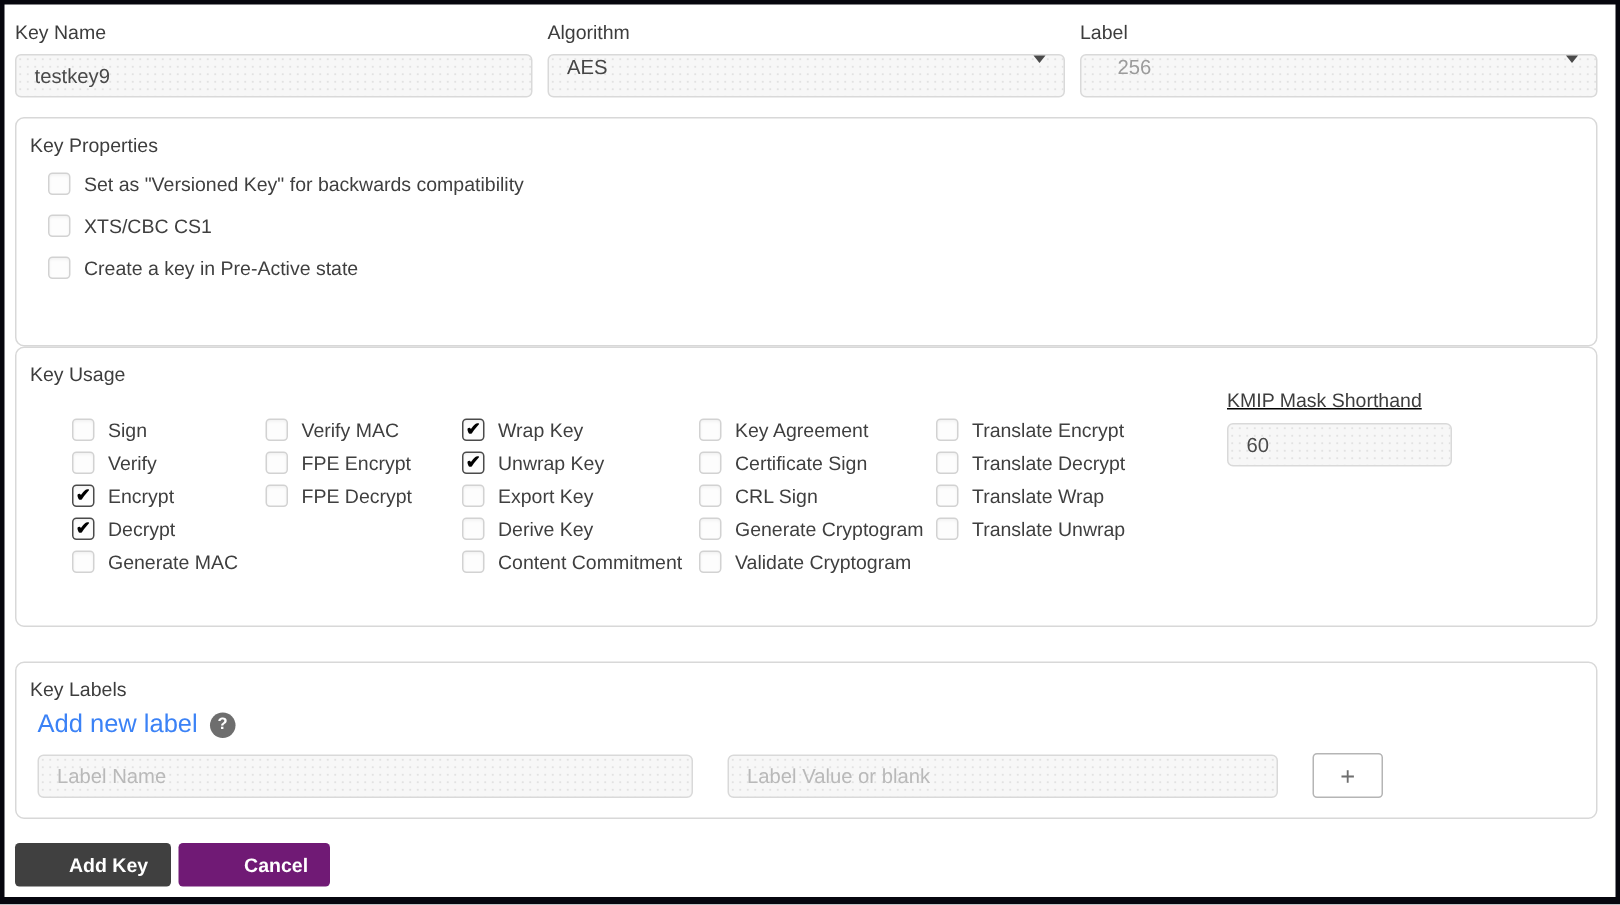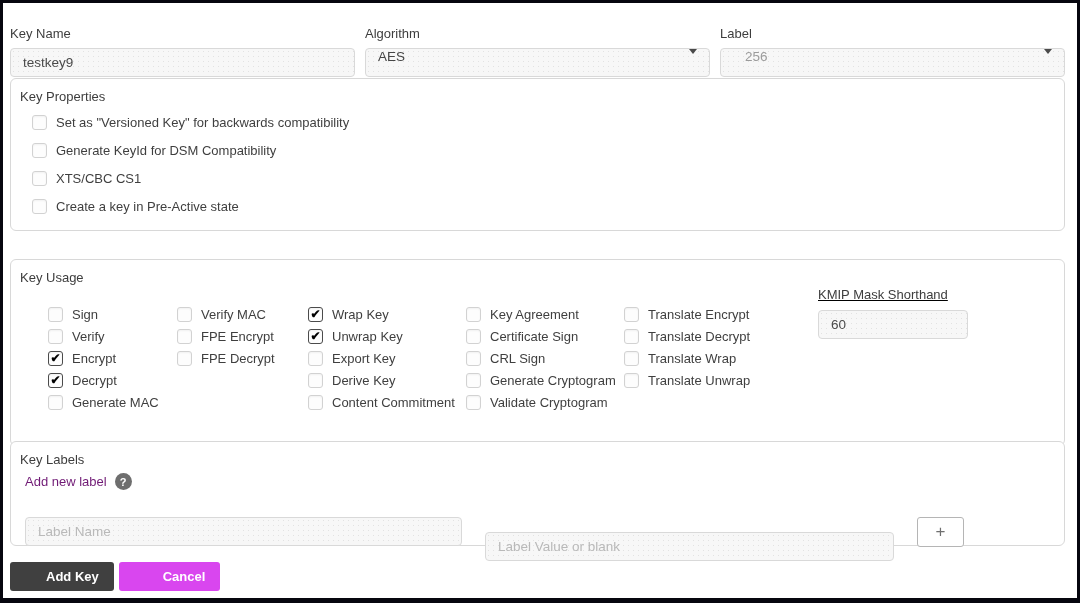--- a/index.html
+++ b/index.html
@@ -44,29 +44,29 @@
     border-left:4px solid transparent;
     border-right:4px solid transparent;
     border-top:5px solid #4a4a4a;
     flex:0 0 auto;
   }
   .toprow{
     position:absolute;top:12px;left:7px;width:1055px;
     display:flex;gap:10px;
   }
   .field{flex:1;display:flex;flex-direction:column;}
-  .field .lbl{margin-bottom:8px;margin-top:12px;}
+  .field .lbl{margin-bottom:8px;}
   .panel{
     position:absolute;left:7px;width:1055px;
     box-sizing:border-box;
     border:1px solid #d8d8d8;border-radius:6px;
     background:#fff;
   }
   .panel-props{top:75px;height:153px;}
-  .panel-usage{top:256px;height:187px;}
+  .panel-usage{top:228px;height:187px;}
   .panel-labels{top:438px;height:105px;}
   .panel-title{position:absolute;top:11px;left:9px;}
   .prop-list{position:absolute;top:29px;left:21px;}
   .prop-list .cb-row{height:28px;}
   .usage-cols{position:absolute;top:43px;left:37px;display:flex;align-items:flex-start;}
   .usage-cols .cb-row{height:22px;}
   .cb-row{display:flex;align-items:center;gap:9px;cursor:pointer;}
   .cb{
     box-sizing:border-box;
     width:15px;height:15px;flex:0 0 15px;
@@ -74,30 +74,30 @@
     background:#fdfdfd;
     box-shadow:inset 0 1px 2px rgba(0,0,0,0.05);
     display:inline-flex;align-items:center;justify-content:center;
   }
   .cb.checked{border-color:#4b4b4b;}
   .cb.checked::after{content:"\2714";font-size:12px;font-weight:bold;color:#000;line-height:1;margin-top:-1px;}
   .cb-label{font-size:13px;color:#3f3f3f;}
   .kmip{position:absolute;left:807px;top:28px;width:150px;text-decoration:underline;}
   .kmip .lbl{margin-bottom:9px;}
   .addlabel-row{position:absolute;top:31px;left:14px;display:flex;align-items:center;gap:8px;}
-  .addlabel-text{font-size:13px;color:#701a75;}
+  .addlabel-text{font-size:17px;color:#3b82f6;}
   .help-icon{
     width:17px;height:17px;border-radius:50%;
     background:#6e6e6e;color:#fff;
     display:inline-flex;align-items:center;justify-content:center;
     font-size:11px;font-weight:bold;cursor:pointer;
   }
   .labels-inputs{position:absolute;top:60px;left:14px;display:flex;align-items:center;}
   .label-name-w{width:437px;}
-  .label-value-w{width:409px;margin-left:23px;margin-top:30px;}
+  .label-value-w{width:367px;margin-left:23px;}
   .plus-btn{
     margin-left:23px;
     box-sizing:border-box;
     width:47px;height:30px;
     border:1px solid #b5b5b5;border-radius:3px;
     background:#fff;color:#6f6f6f;
     font-size:17px;line-height:1;
     display:inline-flex;align-items:center;justify-content:center;
     cursor:pointer;font-family:"Liberation Sans", sans-serif;
   }
@@ -142,24 +142,20 @@
 
   <div class="panel panel-props">
     <span class="lbl panel-title">Key Properties</span>
     <div class="prop-list">
         <div class="cb-row">
           <span class="cb"></span>
           <span class="cb-label">Set as "Versioned Key" for backwards compatibility</span>
         </div>
         <div class="cb-row">
           <span class="cb"></span>
-          <span class="cb-label">Generate KeyId for DSM Compatibility</span>
-        </div>
-        <div class="cb-row">
-          <span class="cb"></span>
           <span class="cb-label">XTS/CBC CS1</span>
         </div>
         <div class="cb-row">
           <span class="cb"></span>
           <span class="cb-label">Create a key in Pre-Active state</span>
         </div>
       </div>
   </div>
 
   <div class="panel panel-usage">
@@ -282,16 +278,16 @@
       </div>
       <div class="label-value-w">
         <input class="input stipple" type="text" placeholder="Label Value or blank" style="">
       </div>
       <button class="plus-btn">+</button>
     </div>
   </div>
 
   <div class="actions">
     <button class="btn btn-primary" style="background: #404040; padding-left: 36px;">Add Key</button>
-    <button class="btn btn-cancel" style="background: #d946ef; padding-left: 44px;">Cancel</button>
+    <button class="btn btn-cancel" style="background: #701a75; padding-left: 44px;">Cancel</button>
   </div>
 
 </div>
 
 </body></html>

